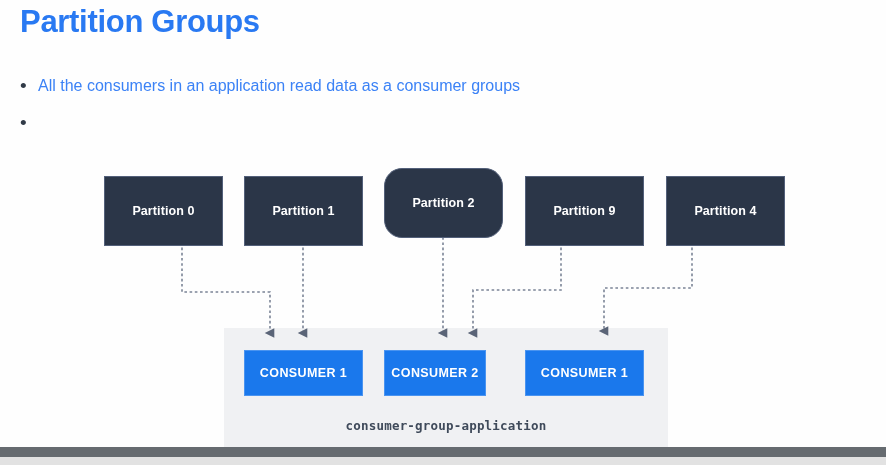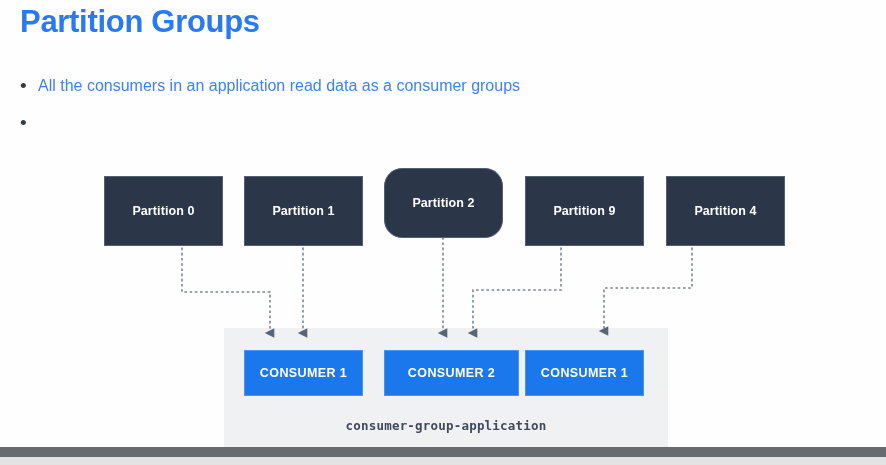--- a/index.html
+++ b/index.html
@@ -205,21 +205,21 @@
     <div class="partition-box" style="left:525px; top:26px; width:119px;">
       <span class="partition-label">Partition 9</span>
     </div>
     <div class="partition-box" style="left:666px; top:26px; width:119px;">
       <span class="partition-label">Partition 4</span>
     </div>
 
     <div class="consumer-box" style="left:244px; top:200px; width:119px;">
       <span class="consumer-label">CONSUMER 1</span>
     </div>
-    <div class="consumer-box" style="left:384px; top:200px; width:135px;">
+    <div class="consumer-box" style="left:384px; top:200px; width:102px;">
       <span class="consumer-label">CONSUMER 2</span>
     </div>
     <div class="consumer-box" style="left:525px; top:200px; width:119px;">
       <span class="consumer-label">CONSUMER 1</span>
     </div>
 
     <div id="group-app-name">consumer-group-application</div>
 
   </div>
 </div>

